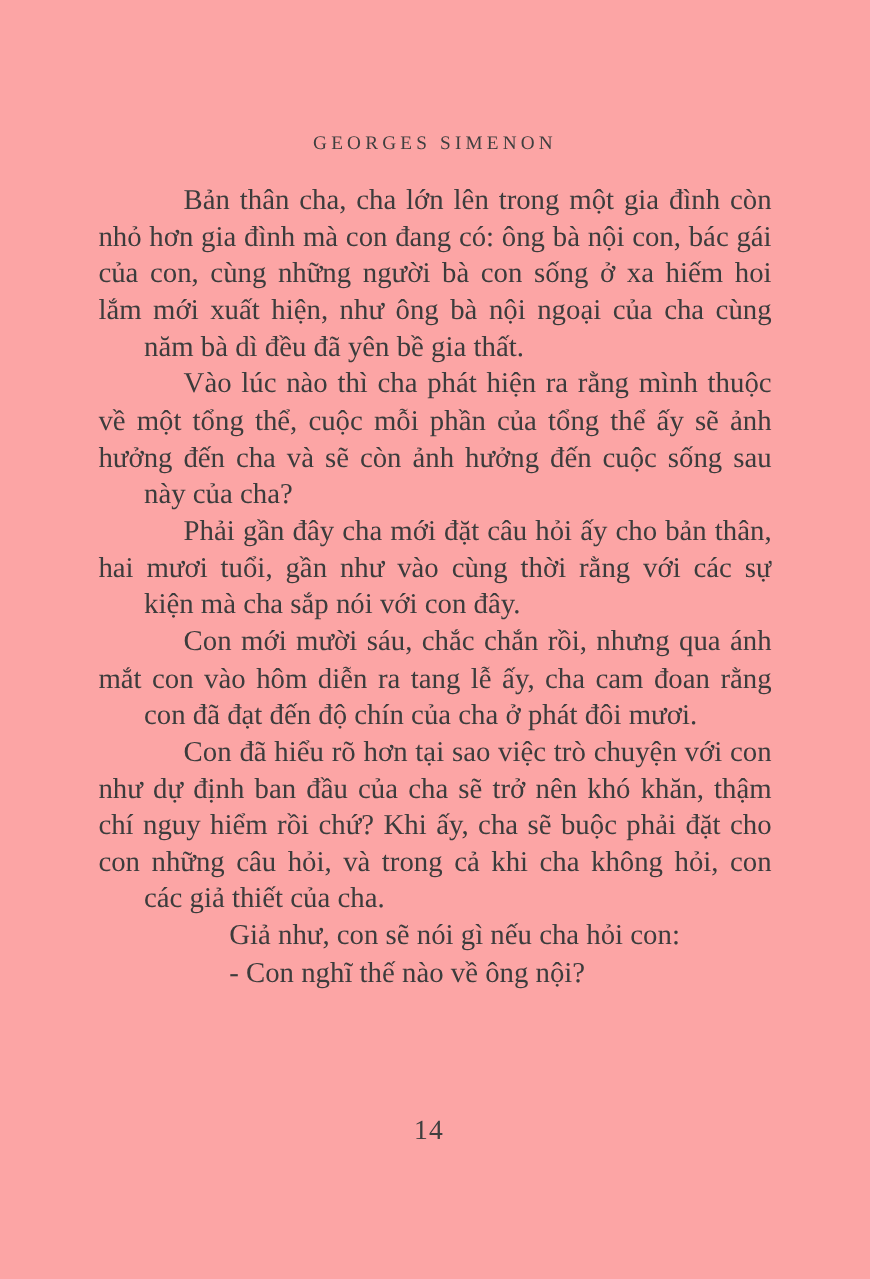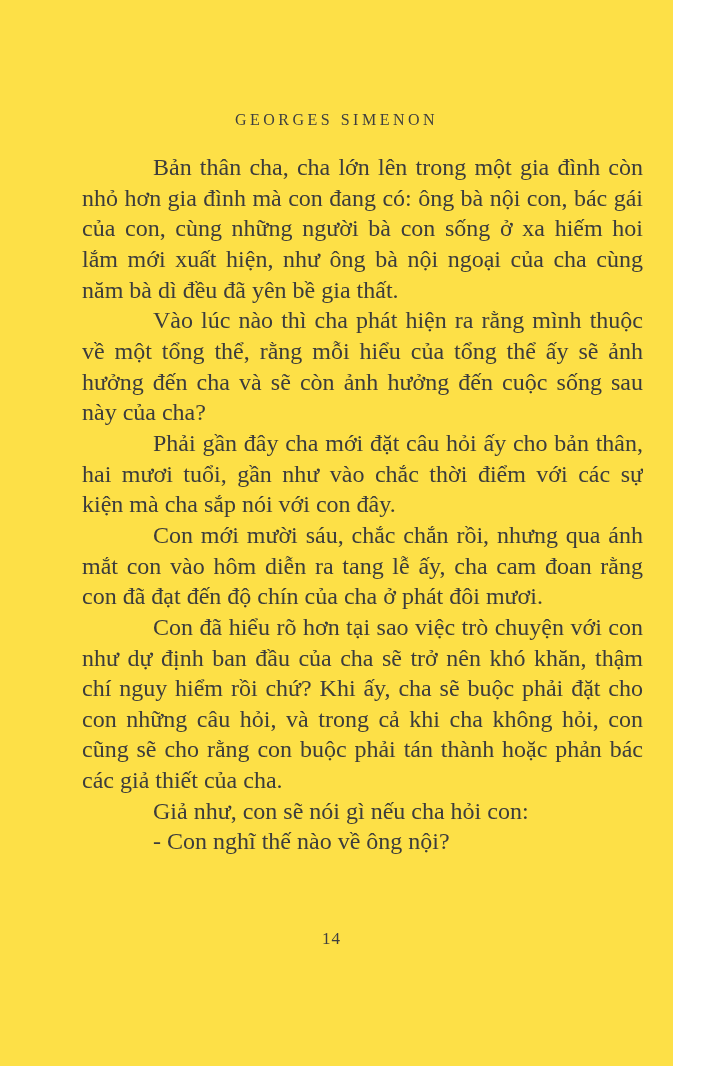--- a/index.html
+++ b/index.html
@@ -2,23 +2,23 @@
 <html><head>
 <meta charset="utf-8">
 <style>
   html, body {
     margin: 0;
     padding: 0;
     background: #ffffff;
   }
   .page {
     position: relative;
-    width: 673px;
+    width: 725px;
     height: 1066px;
-    background: #fde047;
+    background: #fca5a5;
     overflow: hidden;
     font-family: "Liberation Serif", "DejaVu Serif", serif;
     color: #3e3e3e;
   }
   .running-header {
     position: absolute;
     top: 111px;
     left: 0;
     right: 0;
     text-align: center;
@@ -36,69 +36,68 @@
     color: #3c3c3c;
   }
   .para { margin: 0; padding: 0; }
   .line {
     text-align: justify;
     text-align-last: justify;
     white-space: normal;
     overflow: hidden;
     height: 30.66px;
   }
-  .line.para-end { text-align-last: left; }
+  .line.para-end { text-align-last: left; margin-left: 38px; }
   .line.first-line { text-indent: 71px; }
   .page-number {
     position: absolute;
     top: 929px;
     left: 0;
     right: 10px;
     text-align: center;
-    font-size: 17px;
+    font-size: 23px;
     letter-spacing: 1px;
     color: #3f3f3f;
   }
 </style>
 </head>
 <body>
 
 <div class="page">
   <div class="running-header">GEORGES SIMENON</div>
 
   <div class="body-text" id="body-text">
       <div class="para">
         <div class="line first-line">Bản thân cha, cha lớn lên trong một gia đình còn</div>
         <div class="line">nhỏ hơn gia đình mà con đang có: ông bà nội con, bác gái</div>
         <div class="line">của con, cùng những người bà con sống ở xa hiếm hoi</div>
         <div class="line">lắm mới xuất hiện, như ông bà nội ngoại của cha cùng</div>
         <div class="line para-end">năm bà dì đều đã yên bề gia thất.</div>
       </div>
       <div class="para">
         <div class="line first-line">Vào lúc nào thì cha phát hiện ra rằng mình thuộc</div>
-        <div class="line">về một tổng thể, rằng mỗi hiểu của tổng thể ấy sẽ ảnh</div>
+        <div class="line">về một tổng thể, cuộc mỗi phần của tổng thể ấy sẽ ảnh</div>
         <div class="line">hưởng đến cha và sẽ còn ảnh hưởng đến cuộc sống sau</div>
         <div class="line para-end">này của cha?</div>
       </div>
       <div class="para">
         <div class="line first-line">Phải gần đây cha mới đặt câu hỏi ấy cho bản thân, và</div>
-        <div class="line">hai mươi tuổi, gần như vào chắc thời điểm với các sự</div>
+        <div class="line">hai mươi tuổi, gần như vào cùng thời rằng với các sự</div>
         <div class="line para-end">kiện mà cha sắp nói với con đây.</div>
       </div>
       <div class="para">
         <div class="line first-line">Con mới mười sáu, chắc chắn rồi, nhưng qua ánh</div>
         <div class="line">mắt con vào hôm diễn ra tang lễ ấy, cha cam đoan rằng</div>
         <div class="line para-end">con đã đạt đến độ chín của cha ở phát đôi mươi.</div>
       </div>
       <div class="para">
         <div class="line first-line">Con đã hiểu rõ hơn tại sao việc trò chuyện với con</div>
         <div class="line">như dự định ban đầu của cha sẽ trở nên khó khăn, thậm</div>
         <div class="line">chí nguy hiểm rồi chứ? Khi ấy, cha sẽ buộc phải đặt cho</div>
         <div class="line">con những câu hỏi, và trong cả khi cha không hỏi, con</div>
-        <div class="line">cũng sẽ cho rằng con buộc phải tán thành hoặc phản bác</div>
         <div class="line para-end">các giả thiết của cha.</div>
       </div>
       <div class="para">
         <div class="line first-line para-end">Giả như, con sẽ nói gì nếu cha hỏi con:</div>
       </div>
       <div class="para">
         <div class="line first-line para-end">- Con nghĩ thế nào về ông nội?</div>
       </div>
     </div>
 

